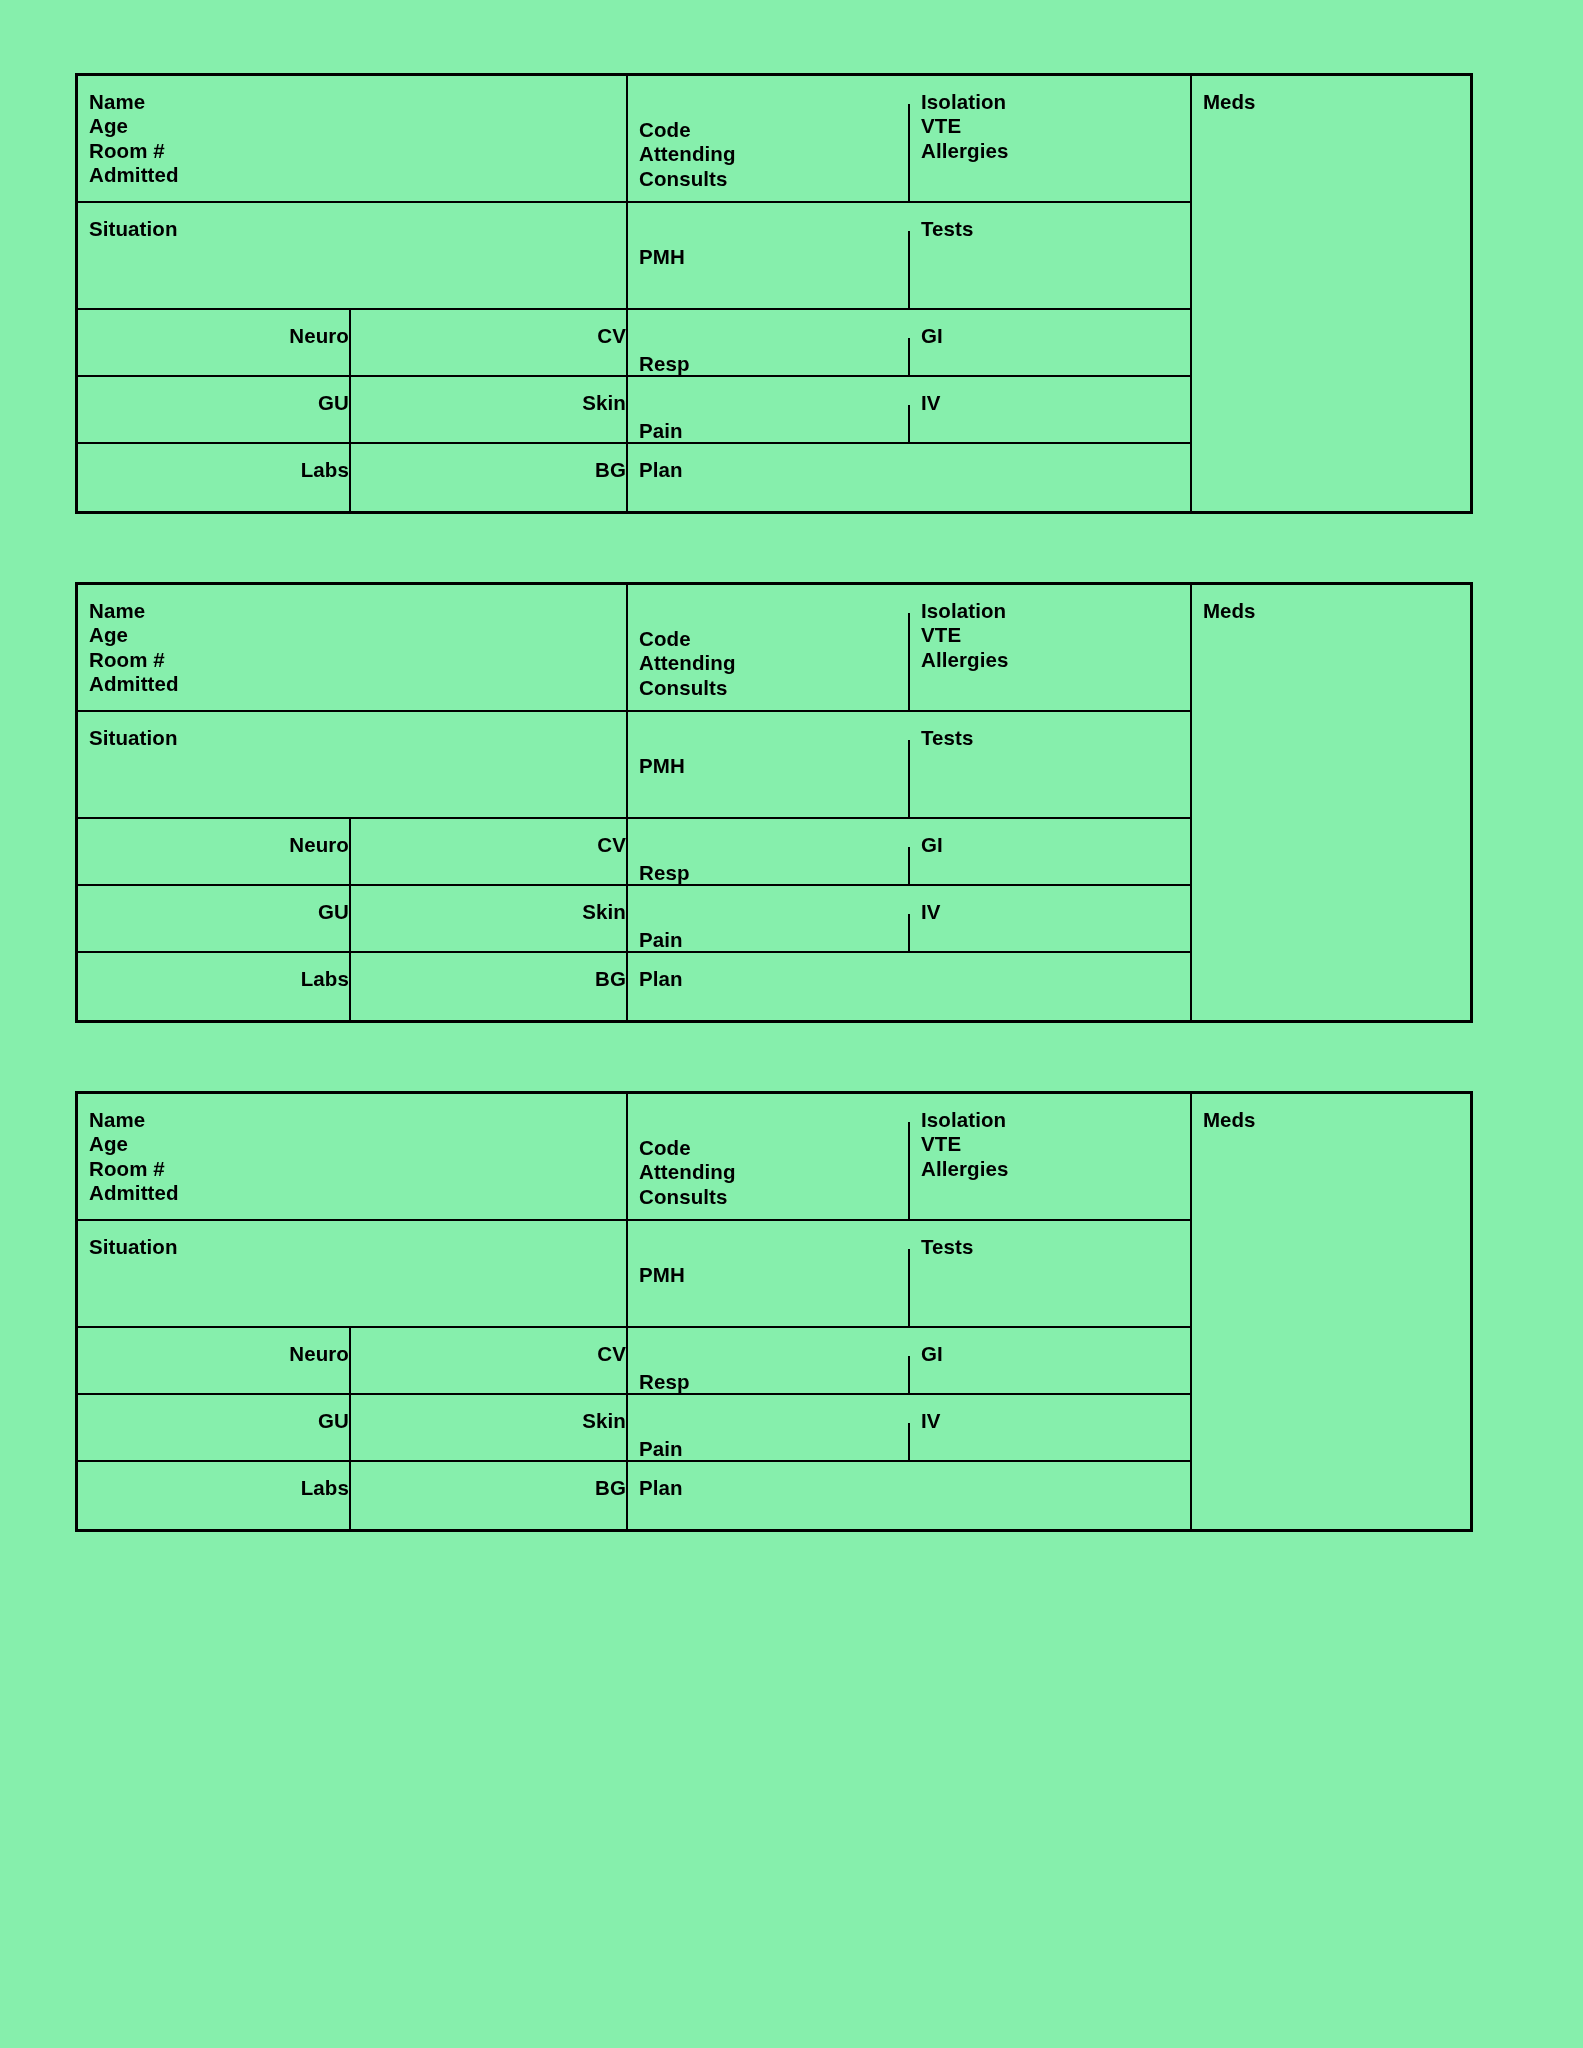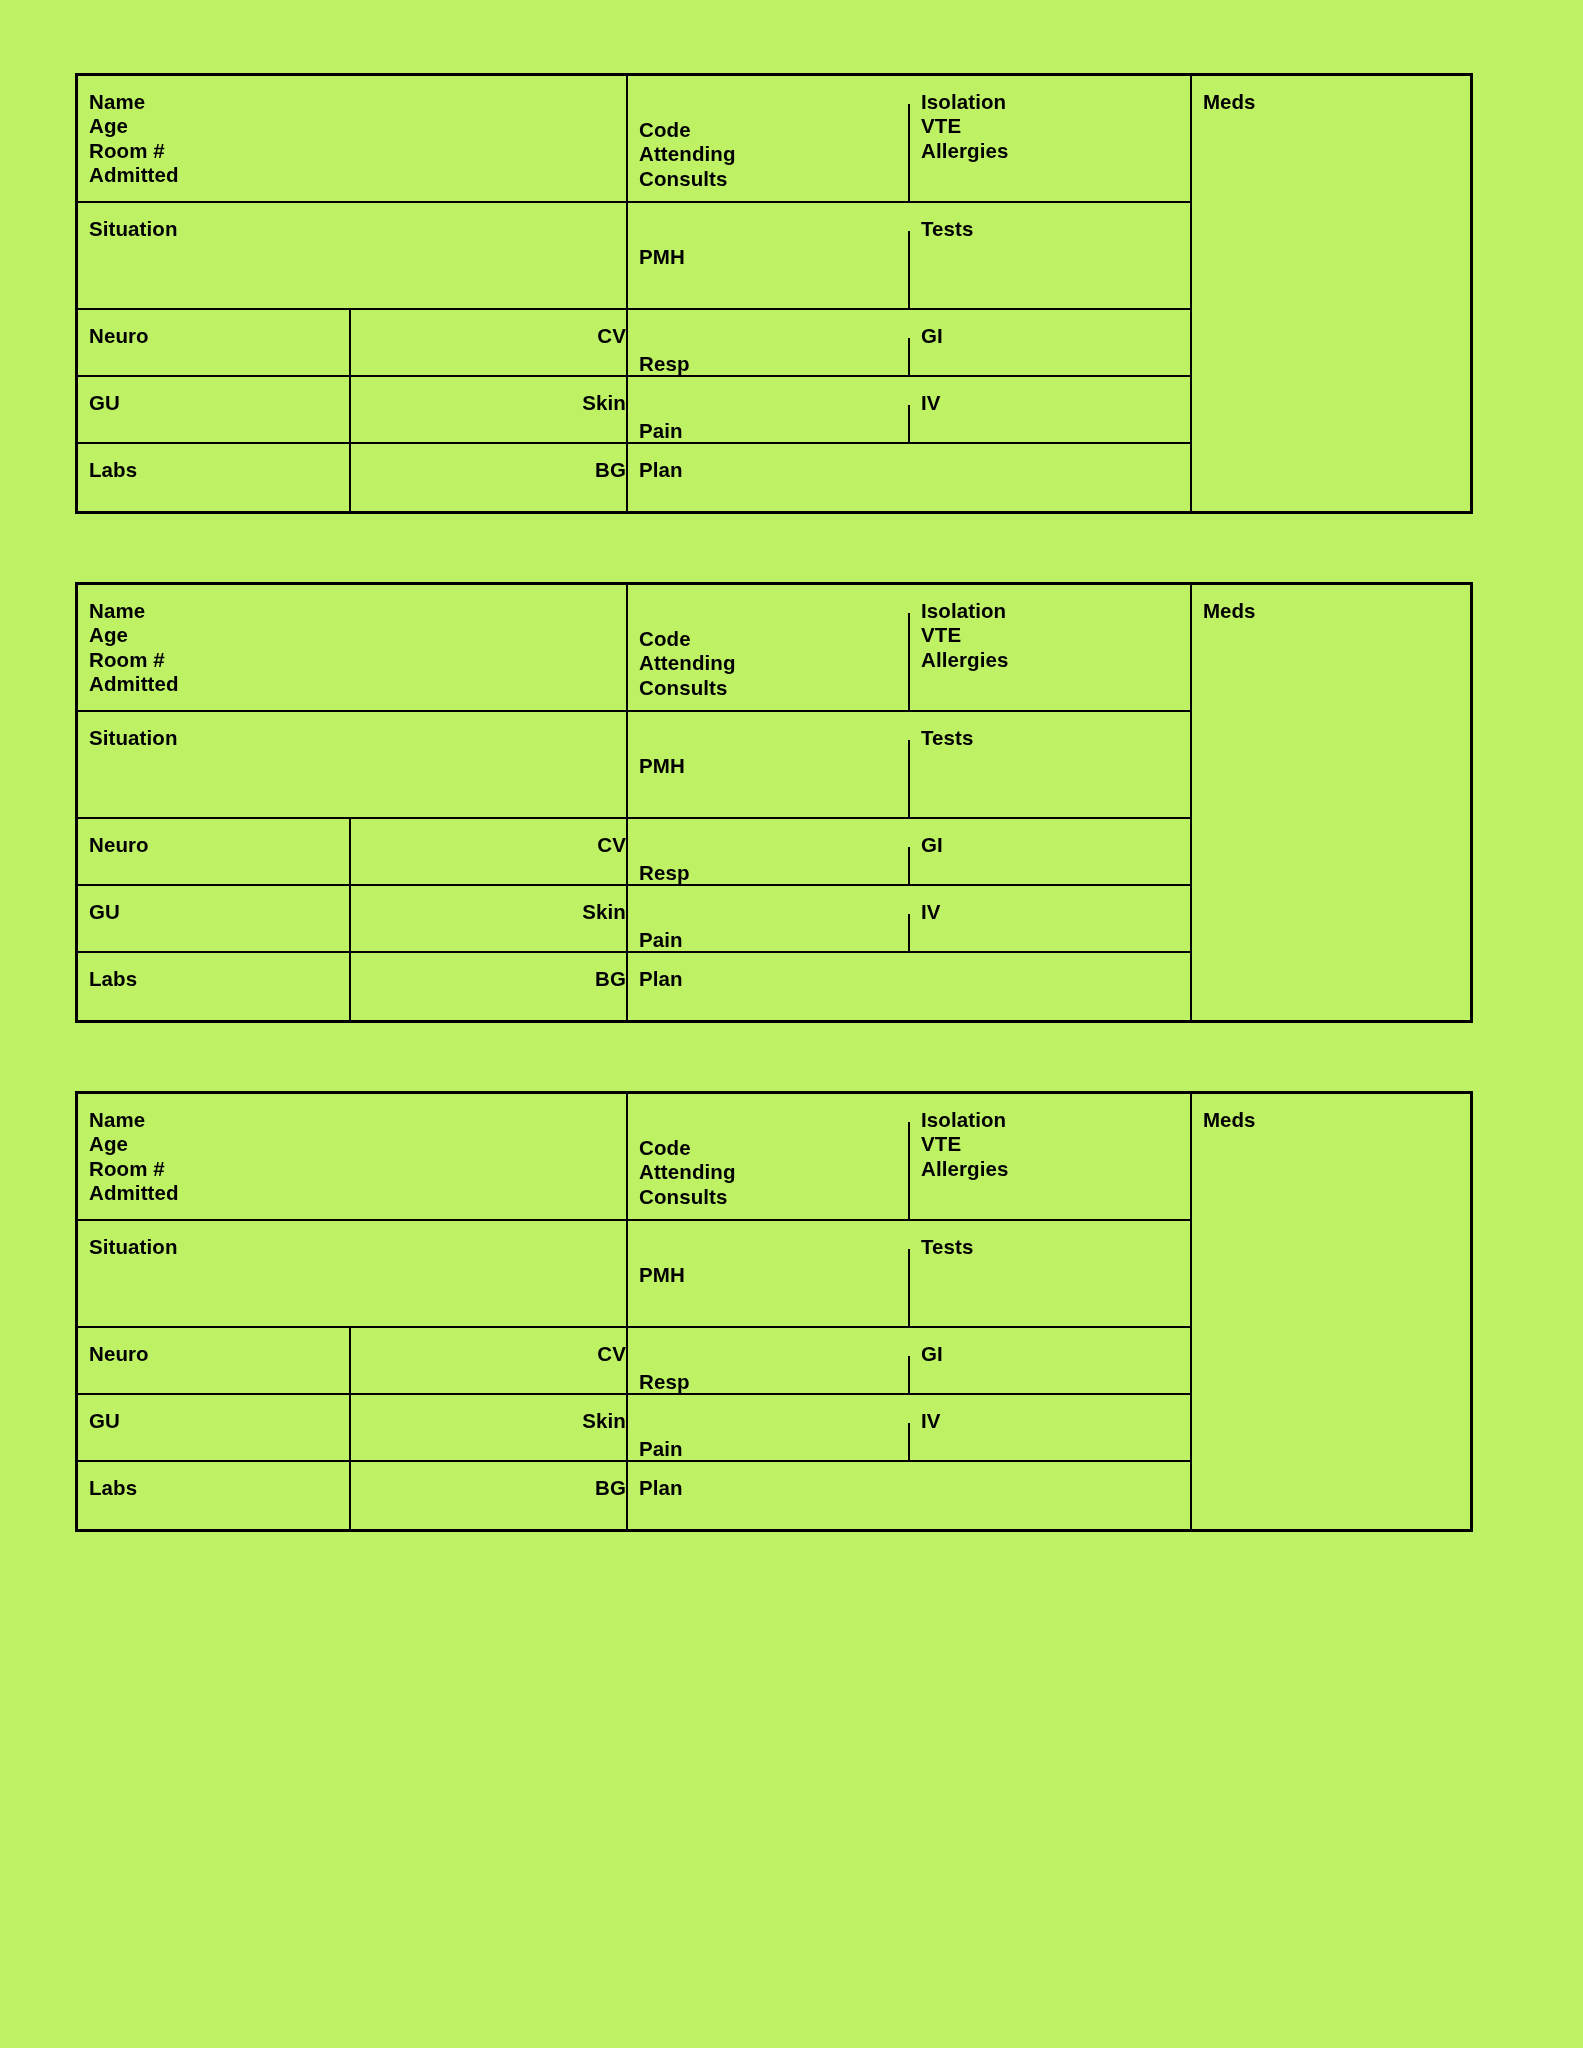--- a/index.html
+++ b/index.html
@@ -15,21 +15,21 @@
     color: #000000;
     -webkit-font-smoothing: antialiased;
   }
 
   .page {
     position: relative;
     width: 1583px;
     height: 2048px;
     box-sizing: border-box;
     padding: 73px 110px 0 75px;
-    background: #bef264;
+    background: #86efac;
   }
 
   .sheets {
     display: block;
   }
 
   
   .card {
     display: flex;
     flex-direction: row;
@@ -69,21 +69,21 @@
     overflow: hidden;
   }
   .cell.noborder { border-right: none; }
 
   .cell .line {
     display: block;
     white-space: nowrap;
   }
 
   
-  .w-a  { flex: 0 0 273px; }   
+  .w-a  { flex: 0 0 273px; text-align: right; }   
   .w-b  { flex: 0 0 277px; text-align: right; }   
   .w-c  { flex: 0 0 282px; margin-top: 28px; }   
   .w-d  { flex: 0 0 280px; }   
   .w-ab { flex: 0 0 550px; }   
   .w-cd { flex: 0 0 562px; }   
 
   .h-head { height: 127px; }
   .h-sit  { height: 107px; }
   .h-org  { height: 67px; }
   .h-last { height: 67px; }

